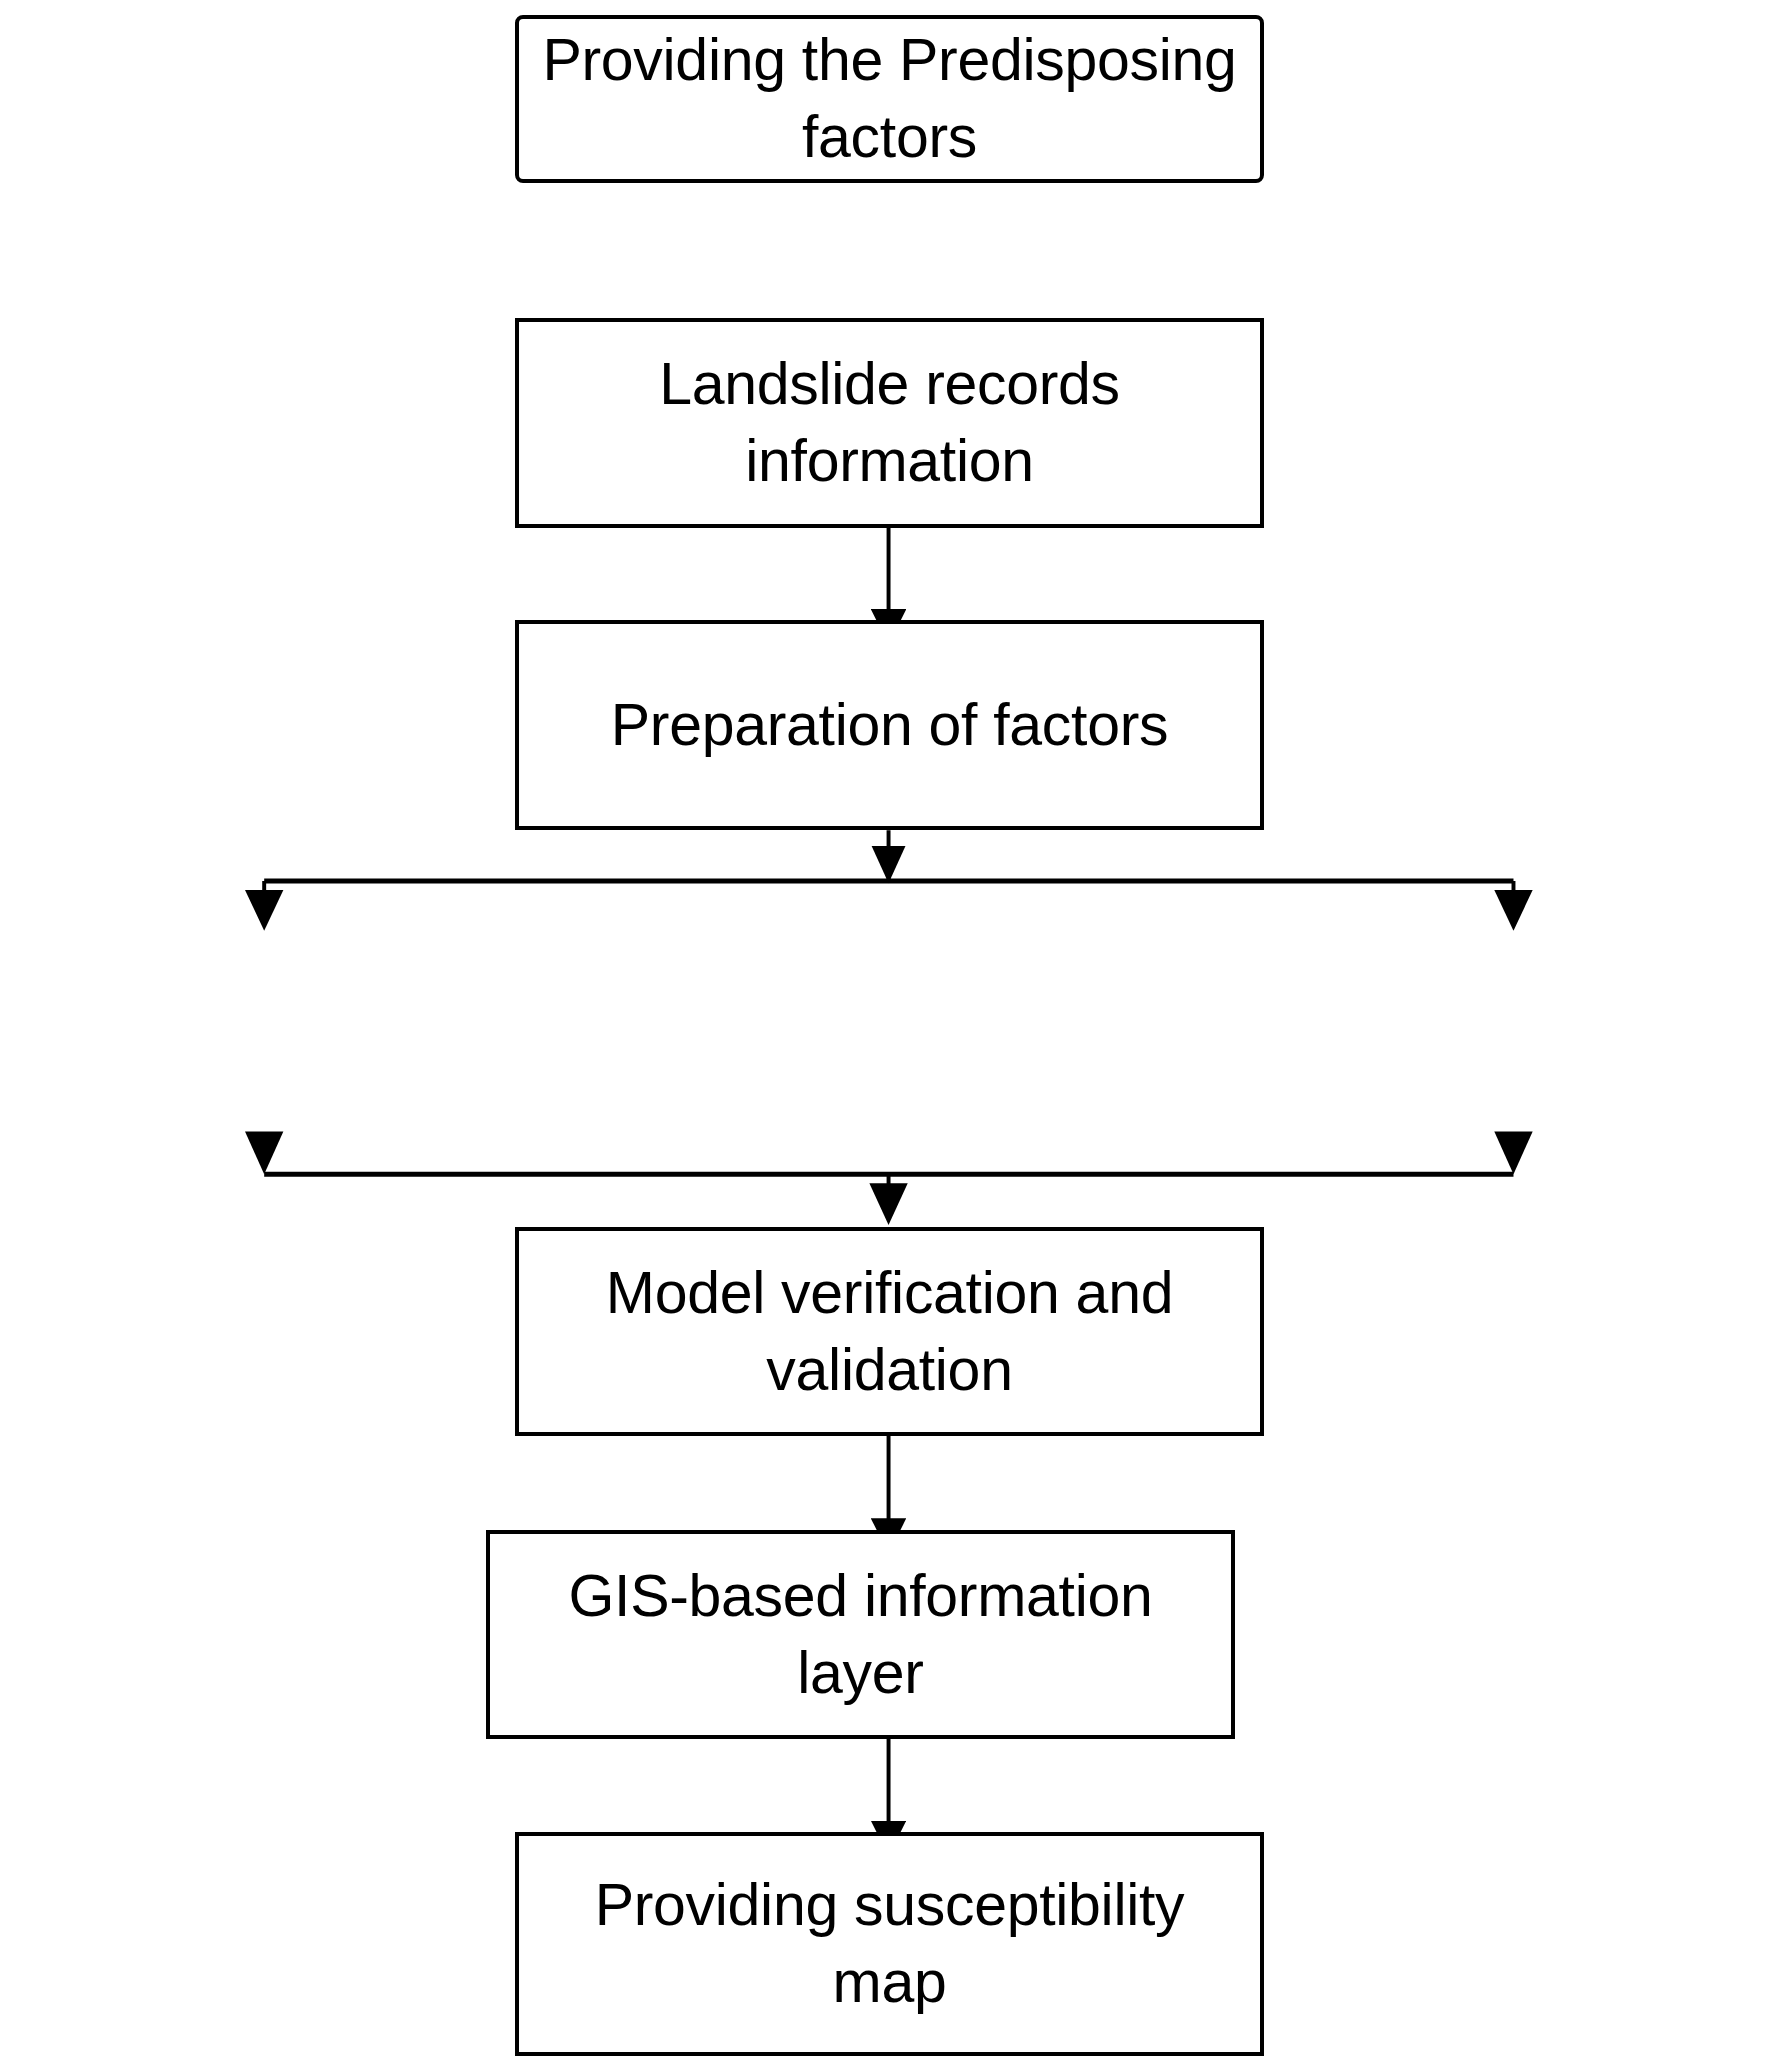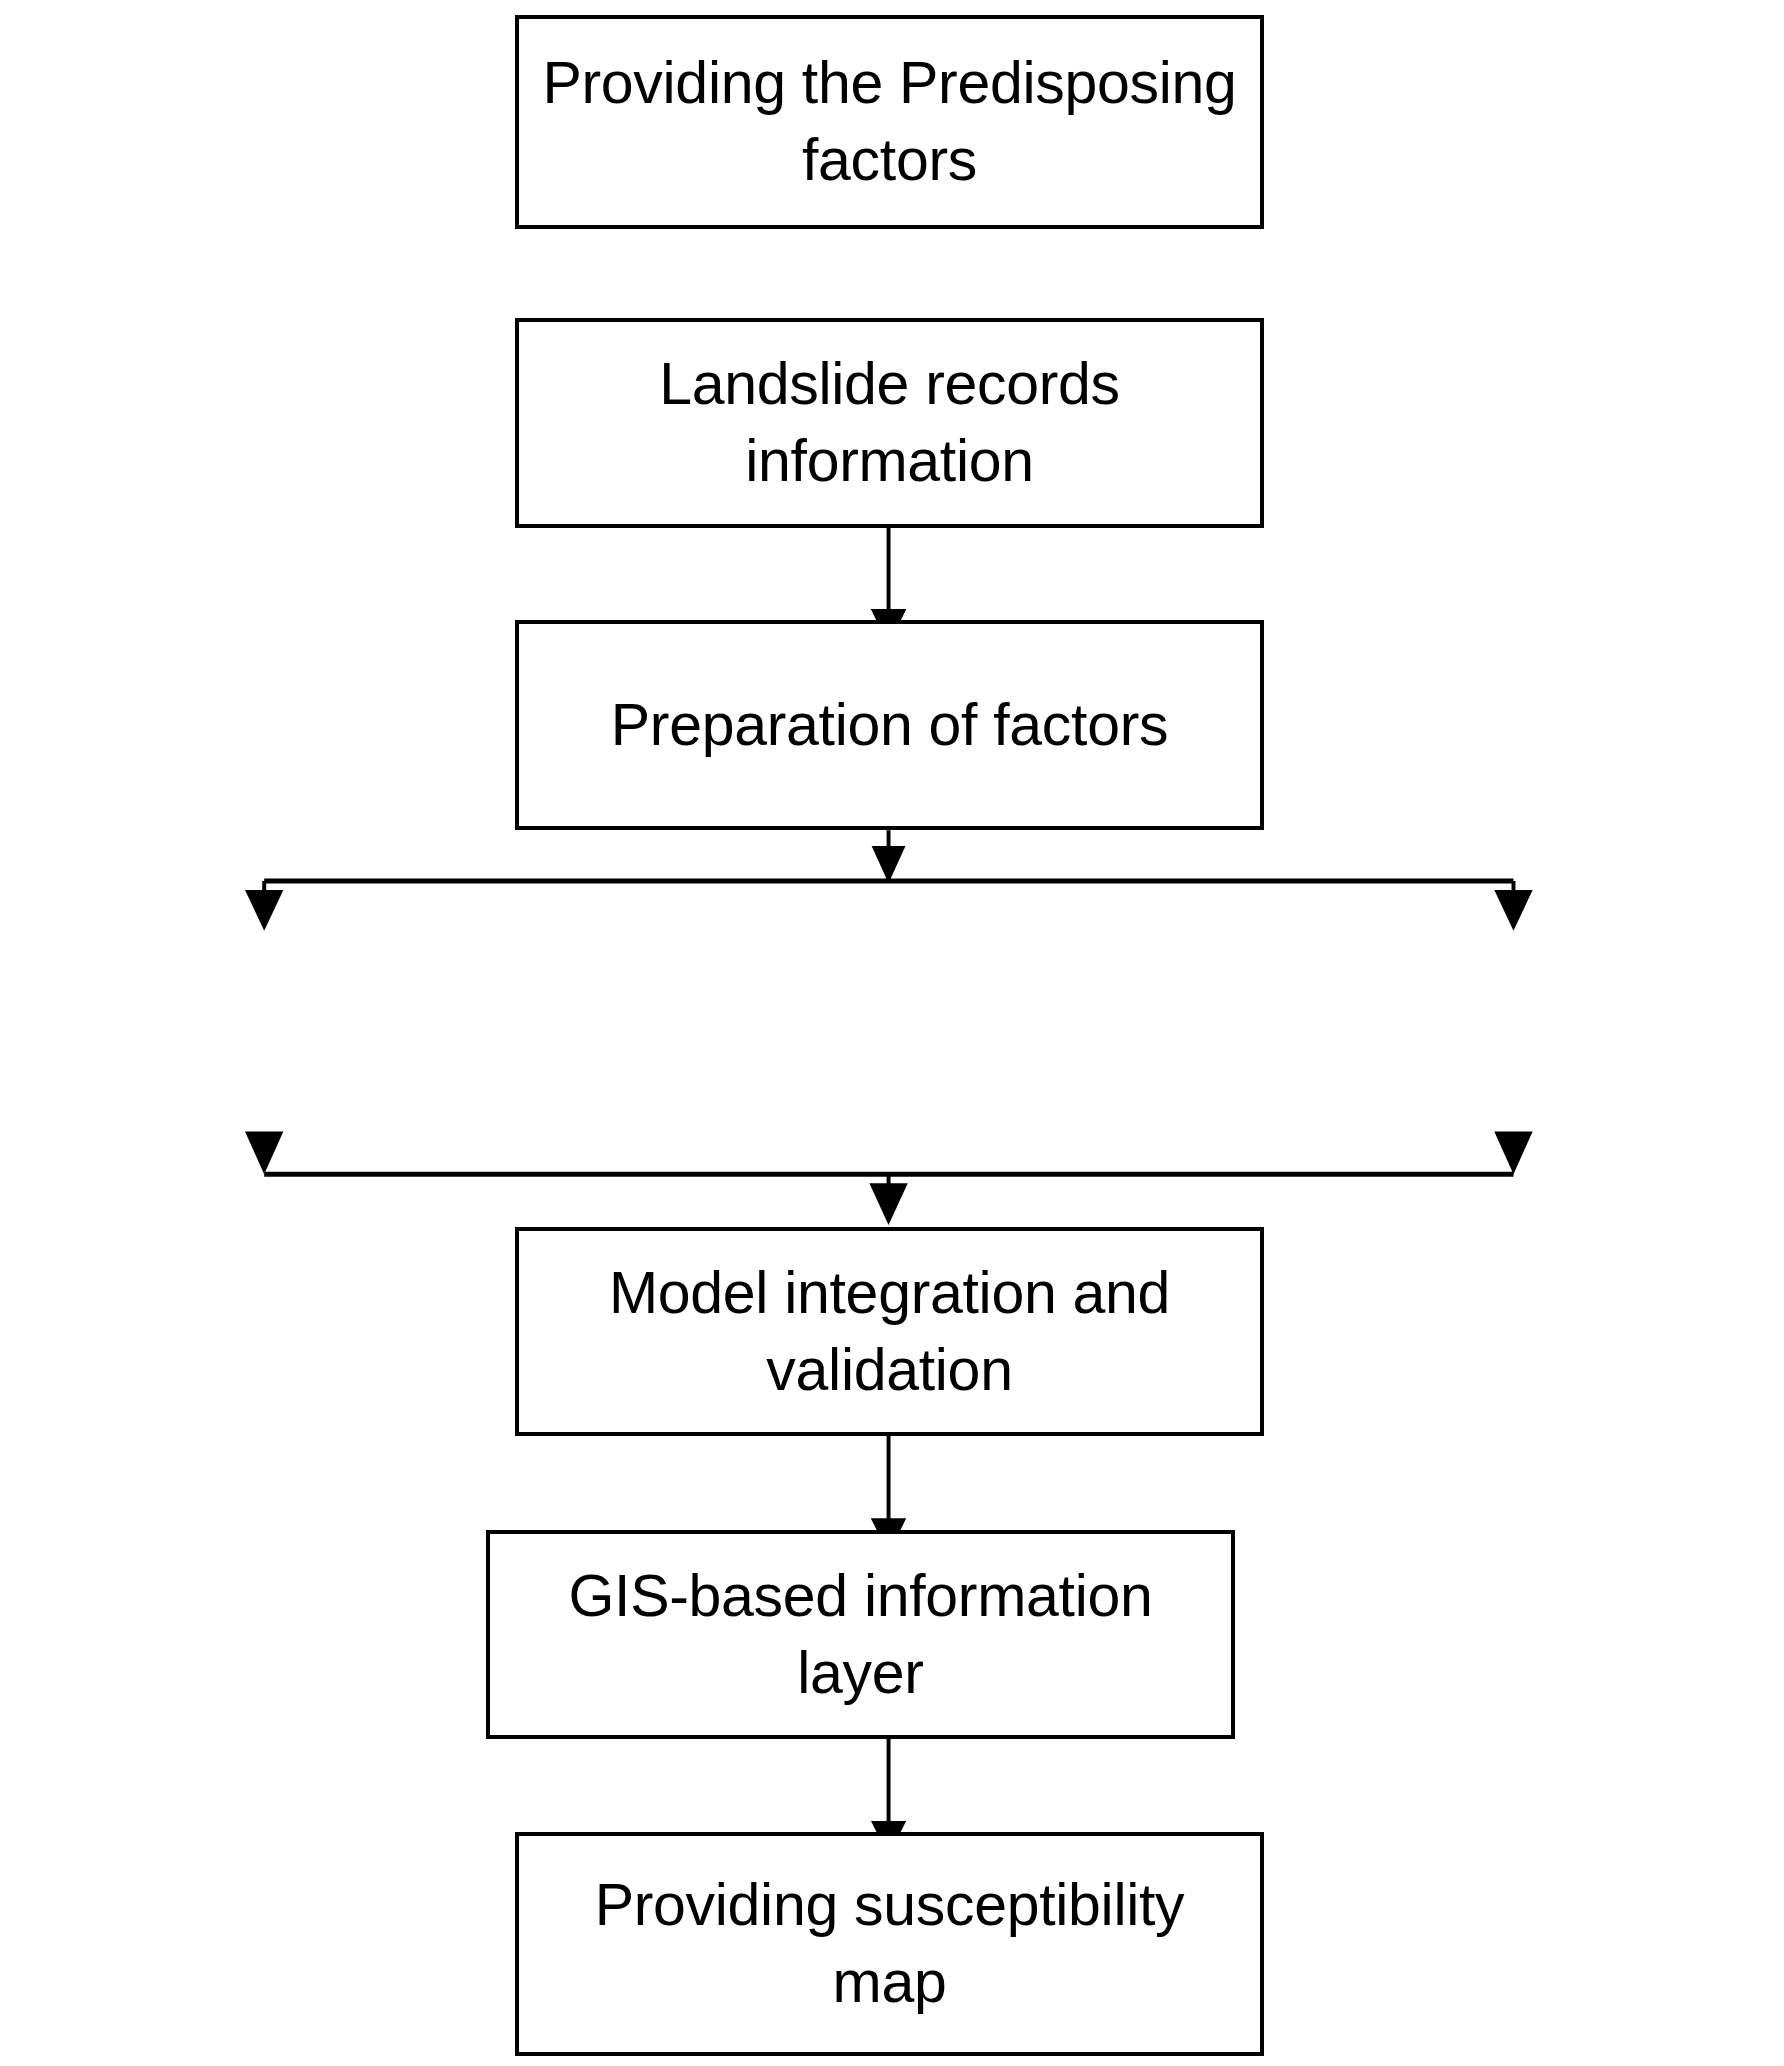--- a/index.html
+++ b/index.html
@@ -98,36 +98,36 @@
 
     <g>
       <line x1="1575" y1="2545" x2="1575" y2="2696" stroke="#000000" stroke-width="7" marker-end="url(#arrowhead)"></line>
     </g>
 
     <g>
       <line x1="1575" y1="3082" x2="1575" y2="3232" stroke="#000000" stroke-width="7" marker-end="url(#arrowhead)"></line>
     </g>
   </svg>
 
-  <div class="node" id="node-0" style="left: 515px; top: 14.7px; width: 749px; height: 214px;">
+  <div class="node" id="node-0" style="left: 515px; top: 14.7px; width: 749px; height: 168px; border-radius: 8px;">
     <span class="label">Providing the Predisposing factors</span>
   </div>
 
   <div class="node" id="node-1" style="left: 515px; top: 318px; width: 749px; height: 210px;">
     <span class="label">Landslide records information</span>
   </div>
 
   <div class="node" id="node-2" style="left: 515px; top: 620px; width: 749px; height: 210px;">
     <span class="label">Preparation of factors</span>
   </div>
 
 
 
   <div class="node" id="node-5" style="left: 515px; top: 1227px; width: 749px; height: 209px;">
-    <span class="label">Model integration and validation</span>
+    <span class="label">Model verification and validation</span>
   </div>
 
   <div class="node" id="node-6" style="left: 486px; top: 1530px; width: 749px; height: 209px;">
     <span class="label">GIS-based information layer</span>
   </div>
 
   <div class="node" id="node-7" style="left: 515px; top: 1832px; width: 749px; height: 224px;">
     <span class="label">Providing susceptibility map</span>
   </div>
 

